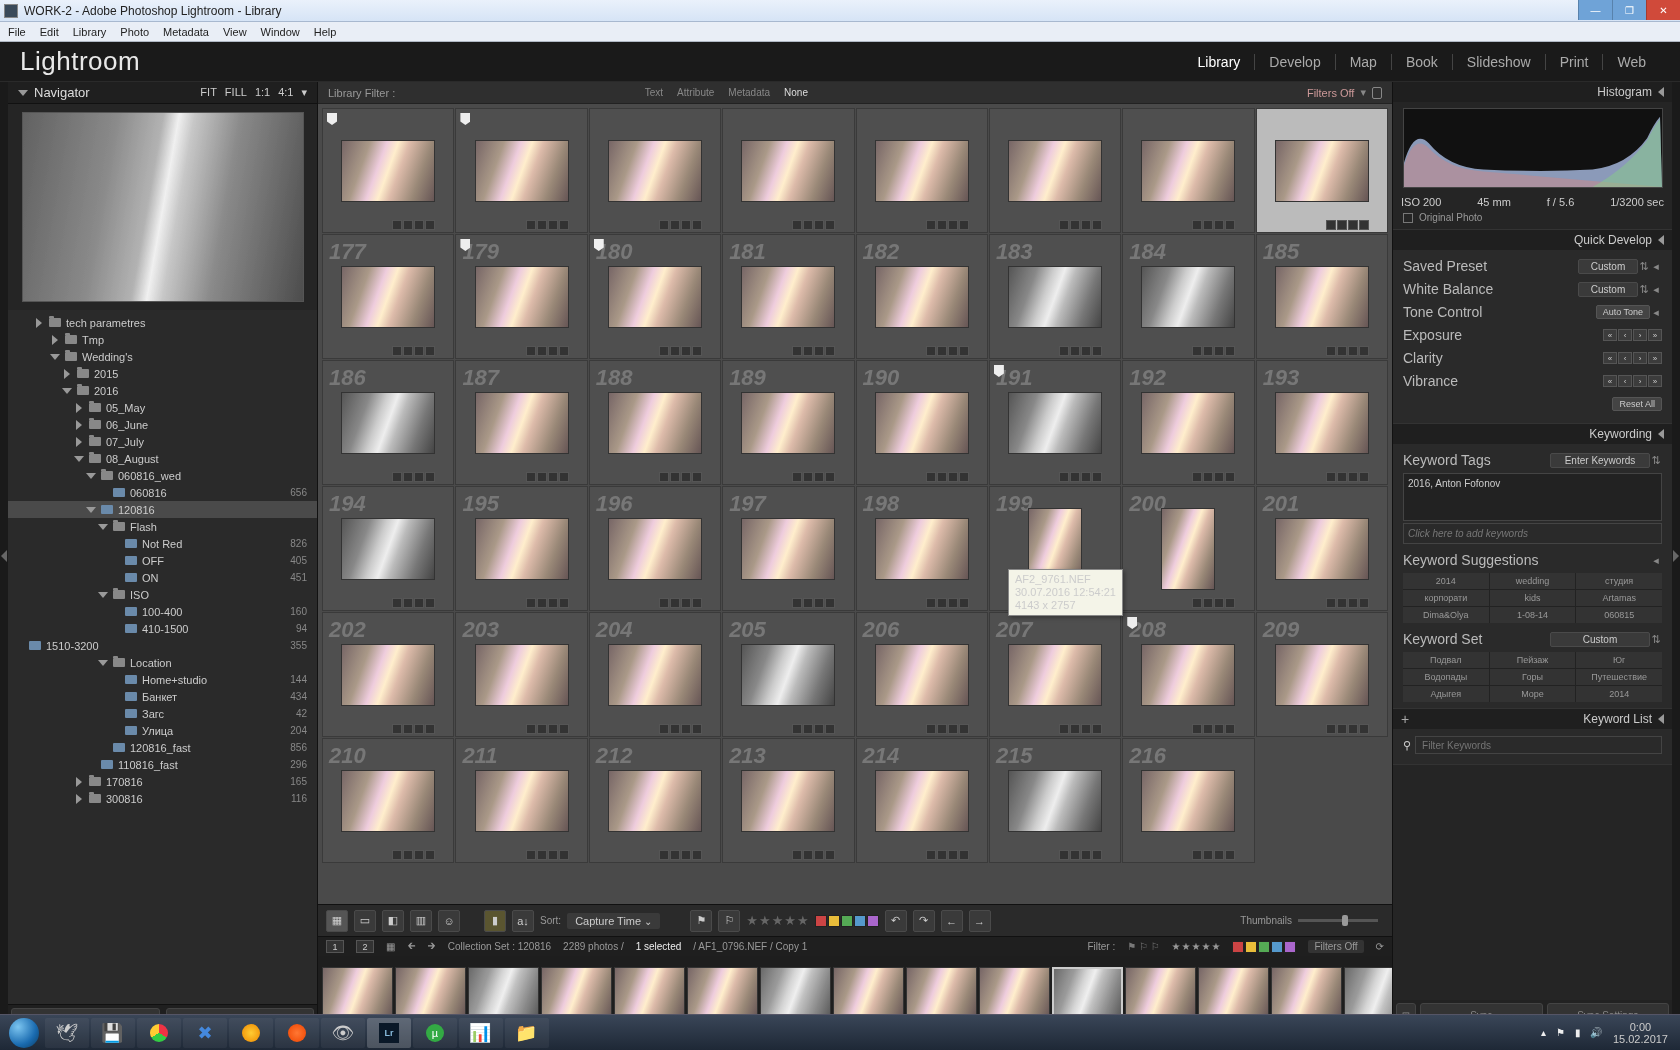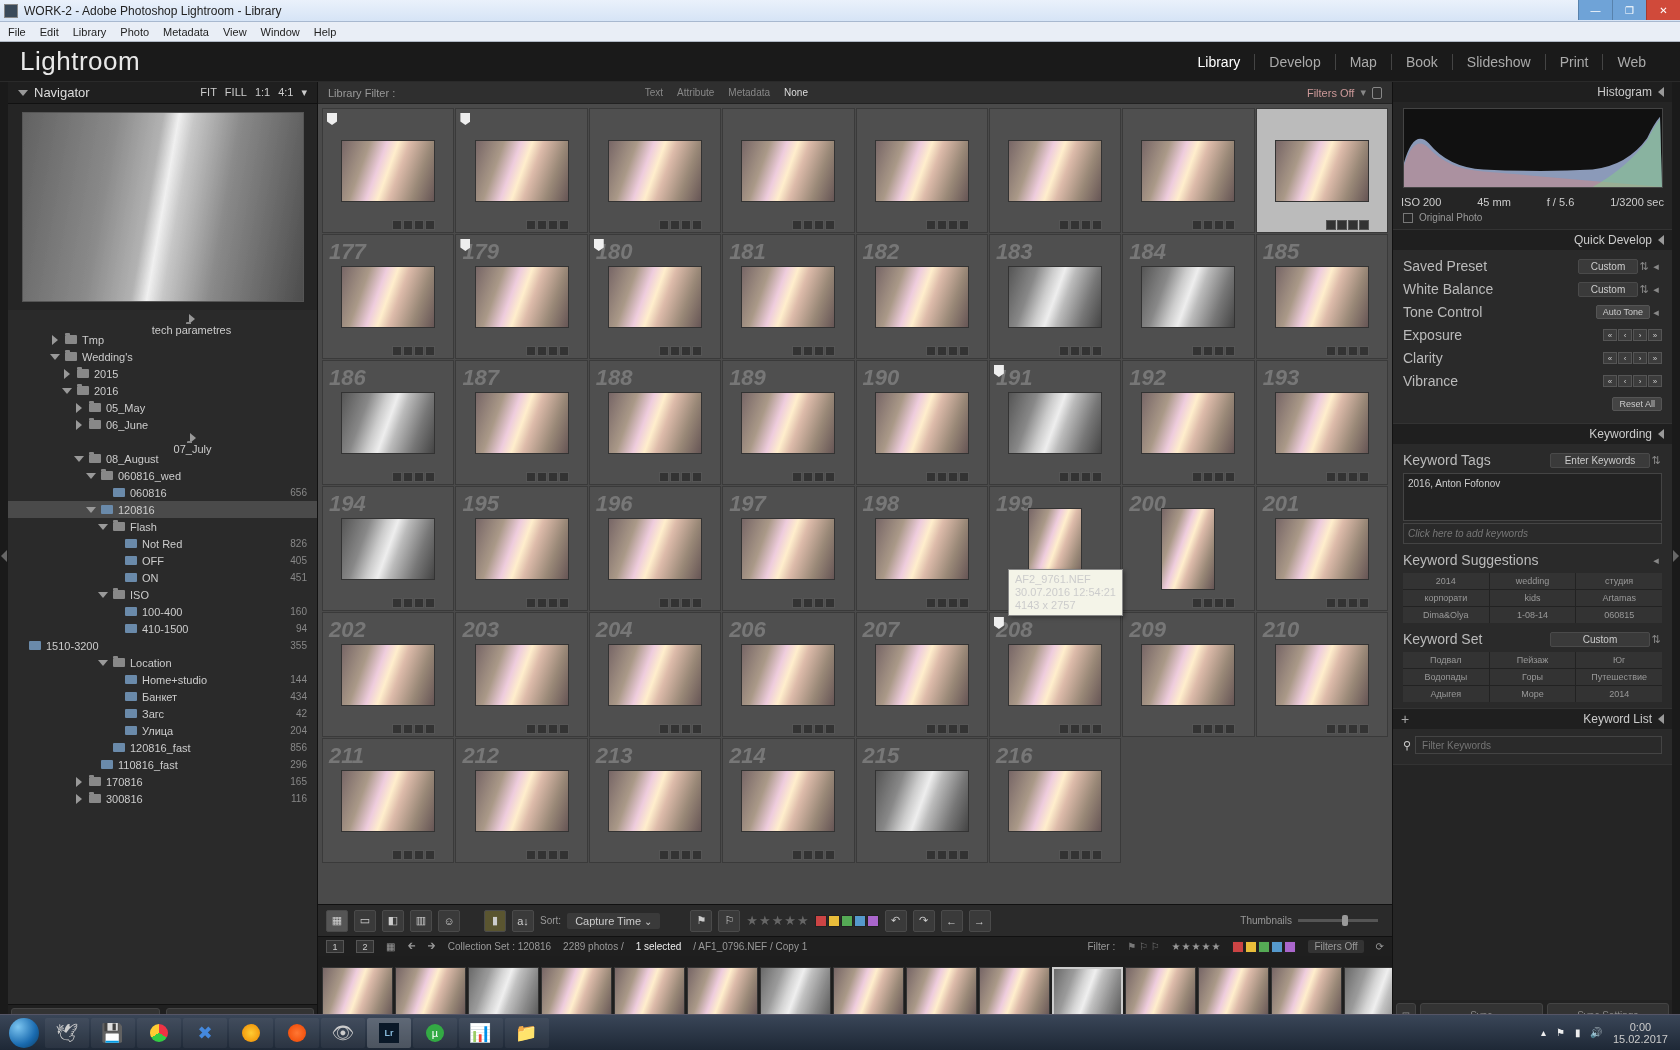--- a/index.html
+++ b/index.html
@@ -184,21 +184,21 @@
             <span>FILL</span>
             <span>1:1</span>
             <span>4:1</span>
             <span>▾</span>
           </div>
       </div>
       <div class="nav-prev">
         <div class="nav-img"></div>
       </div>
       <div class="tree" id="tree">
-          <div class="tree-row" style="padding-left: 64px; flex-direction: column;">
+          <div class="tree-row" style="padding-left: 26px;">
             <span class="exp">
               <span class="tri tri-r" style="margin:0"></span>
             </span>
             <span class="fdr-ico"></span>
             <span>tech parametres</span>
           </div>
           <div class="tree-row" style="padding-left: 42px;">
             <span class="exp">
               <span class="tri tri-r" style="margin:0"></span>
             </span>
@@ -233,21 +233,21 @@
             <span class="fdr-ico"></span>
             <span>05_May</span>
           </div>
           <div class="tree-row" style="padding-left: 66px;">
             <span class="exp">
               <span class="tri tri-r" style="margin:0"></span>
             </span>
             <span class="fdr-ico"></span>
             <span>06_June</span>
           </div>
-          <div class="tree-row" style="padding-left: 66px; flex-direction: column;">
+          <div class="tree-row" style="padding-left: 66px;">
             <span class="exp">
               <span class="tri tri-r" style="margin:0"></span>
             </span>
             <span class="fdr-ico"></span>
             <span>07_July</span>
           </div>
           <div class="tree-row" style="padding-left: 66px;">
             <span class="exp">
               <span class="tri tri-d" style="margin:0"></span>
             </span>
@@ -740,20 +740,30 @@
               <div class="badges">
                 <i></i>
                 <i></i>
                 <i></i>
                 <i></i>
               </div>
             </div>
             <div class="cell">
               <div class="num">204</div>
               <div class="thumb"></div>
+              <div class="badges">
+                <i></i>
+                <i></i>
+                <i></i>
+                <i></i>
+              </div>
+            </div>
+            <div class="cell">
+              <div class="num">205</div>
+              <div class="thumb bw"></div>
               <div class="badges">
                 <i></i>
                 <i></i>
                 <i></i>
                 <i></i>
               </div>
             </div>
             <div class="cell">
               <div class="num">206</div>
               <div class="thumb"></div>

